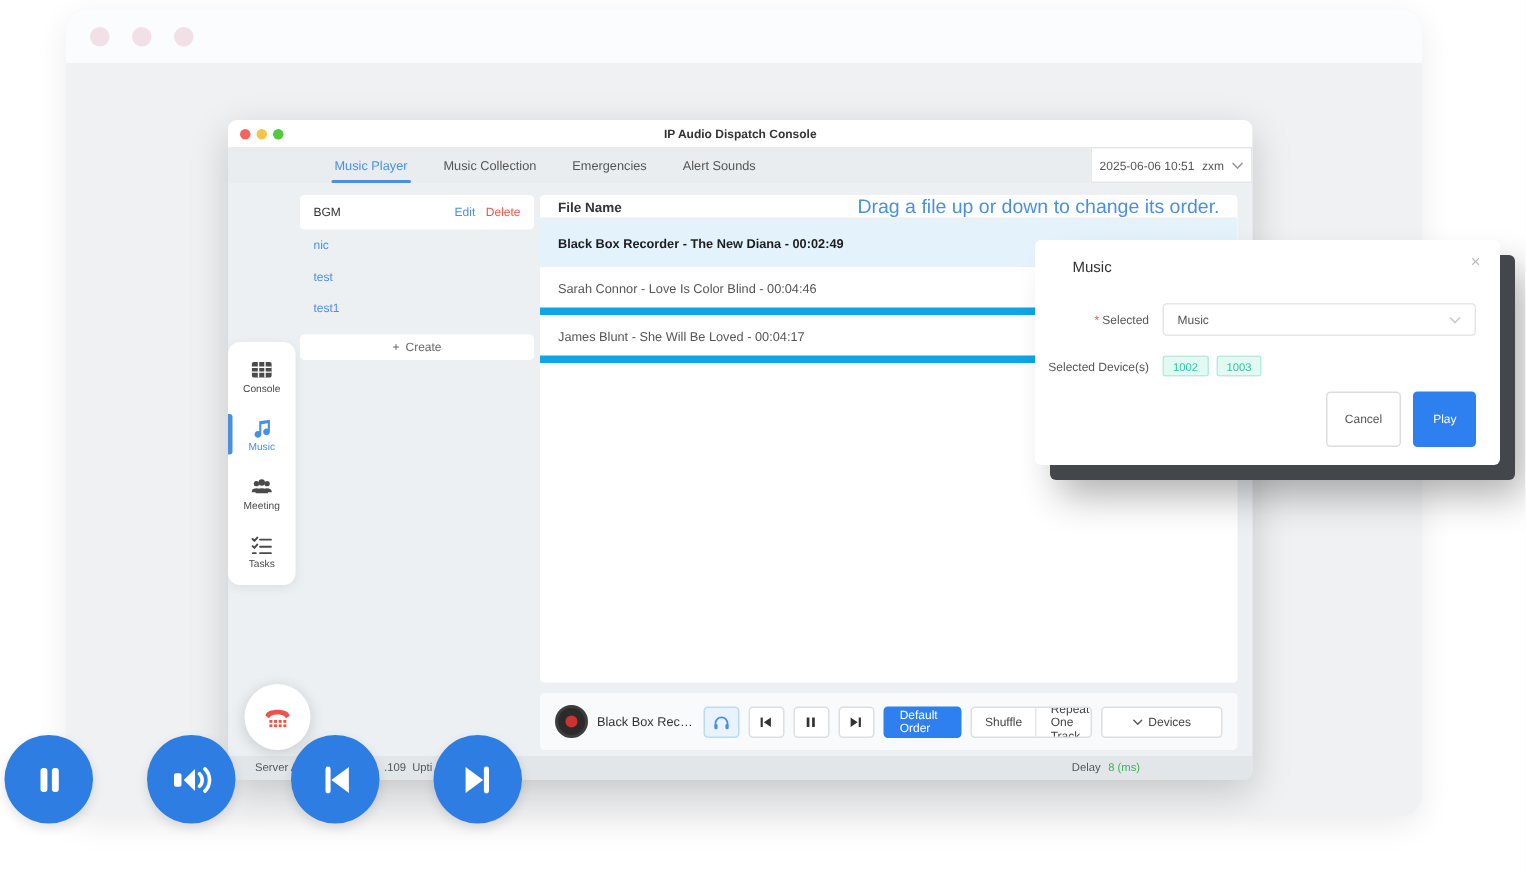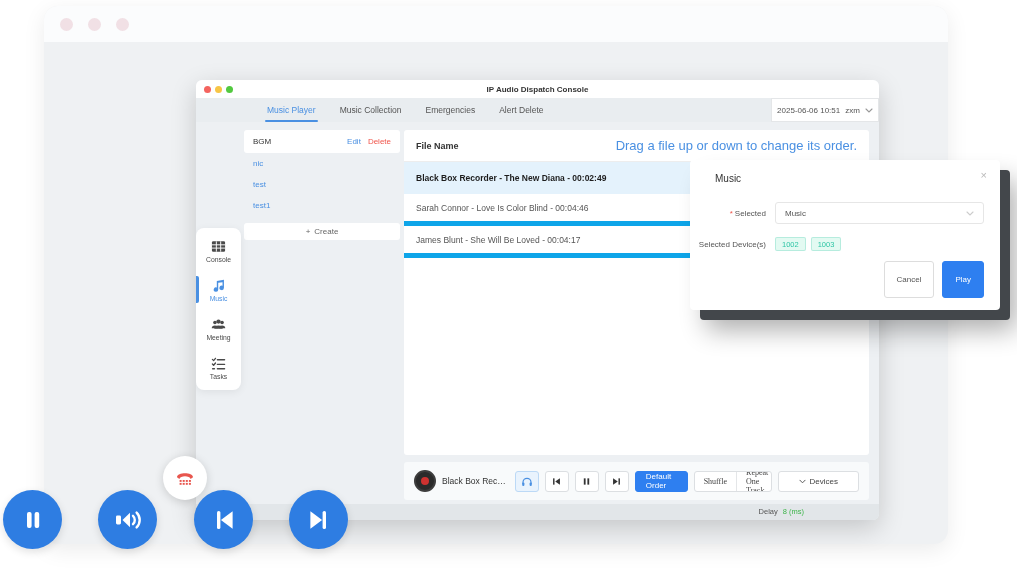--- a/index.html
+++ b/index.html
@@ -7,21 +7,21 @@
   .stage{position:relative;width:1017px;height:582px;overflow:hidden;background:#fff;}
 
   
   .outer-window{position:absolute;left:44px;top:6px;width:904px;height:538px;border-radius:14px;
     background:#eff1f3;box-shadow:0 6px 22px rgba(0,0,0,.08);}
   .outer-titlebar{height:36px;background:#fbfcfd;border-radius:14px 14px 0 0;display:flex;align-items:center;padding-left:16px;gap:15px;}
   .odot{width:13px;height:13px;border-radius:50%;background:#f1e0e5;}
 
   
   .app{position:absolute;left:152px;top:80px;width:683px;height:440px;border-radius:6px;overflow:hidden;
-    background:#edf0f3;box-shadow:0 8px 26px rgba(0,0,0,.18);display:flex;flex-direction:column;z-index:2;margin-left:44px;}
+    background:#edf0f3;box-shadow:0 8px 26px rgba(0,0,0,.18);display:flex;flex-direction:column;z-index:2;}
   .titlebar{height:18px;background:#fff;display:flex;align-items:center;position:relative;flex:0 0 18px;}
   .lights{display:flex;gap:4px;margin-left:8px;}
   .light{width:7px;height:7px;border-radius:50%;}
   .light.r{background:#f4645f;} .light.y{background:#f7c546;} .light.g{background:#52c93f;}
   .app-title{position:absolute;left:0;right:0;text-align:center;font-size:8px;font-weight:bold;color:#333;}
   .tabbar{height:24px;background:#e9edf0;display:flex;align-items:stretch;position:relative;flex:0 0 24px;padding-left:59px;}
   .tab{display:flex;align-items:center;padding:0 12px;font-size:8.5px;color:#555;position:relative;cursor:pointer;}
   .tab.active{color:#4a90e2;}
   .tab.active::after{content:"";position:absolute;left:10px;right:10px;bottom:0;height:2px;background:#4a90e2;border-radius:1px;}
   .datebox{position:absolute;right:0;top:0;bottom:0;width:108px;background:#fff;border:1px solid #e4e6e8;
@@ -40,37 +40,37 @@
   
   .nav{position:absolute;left:0;top:106px;width:45px;background:#fff;border-radius:8px;box-shadow:0 2px 8px rgba(0,0,0,.07);padding:3px 0;}
   .nav-item{height:39px;display:flex;flex-direction:column;align-items:center;justify-content:center;gap:2px;color:#4a4a4a;position:relative;cursor:pointer;}
   .nav-item .lbl{font-size:6.8px;}
   .nav-item.active{color:#4a90e2;}
   .nav-item.active::before{content:"";position:absolute;left:0;top:6px;bottom:6px;width:3px;background:#4a90e2;border-radius:0 2px 2px 0;}
   .nav-item svg{display:block;}
 
   
   .filepanel{position:absolute;left:208px;top:8px;width:465px;height:325px;background:#fff;border-radius:3px;overflow:hidden;}
-  .filehead{height:32px;display:flex;align-items:center;padding:0 12px;border-bottom:1px solid #ededed;}
+  .filehead{height:16px;display:flex;align-items:center;padding:0 12px;border-bottom:1px solid #ededed;}
   .filehead .fh{font-size:9px;font-weight:bold;color:#333;flex:1;}
   .filehead .hint{font-size:13px;color:#4a90e2;}
   .frow{height:32px;display:flex;align-items:center;padding:0 12px;font-size:8.5px;color:#555;border-bottom:5px solid #0ea5e9;cursor:pointer;}
   .frow.sel{background:#e4f2fc;color:#1d1d1d;font-weight:bold;border-bottom:1px solid #e4f2fc;}
 
   
   .playerbar{position:absolute;left:208px;top:340px;width:465px;height:38px;background:#f8fafb;border-radius:3px;
     display:flex;align-items:center;padding:0 10px;gap:6px;}
   .vinyl{width:22px;height:22px;border-radius:50%;background:#2b2b2b;border:2px solid #3d3d3d;position:relative;flex:0 0 22px;}
   .vinyl::after{content:"";position:absolute;left:50%;top:50%;width:8px;height:8px;margin:-4px 0 0 -4px;border-radius:50%;background:#cf3230;}
   .np-title{font-size:8.5px;color:#333;width:104px;white-space:nowrap;overflow:hidden;text-overflow:ellipsis;}
   .pbtn{height:21px;min-width:24px;background:#fff;border:1px solid #dcdfe2;border-radius:3px;display:flex;align-items:center;justify-content:center;cursor:pointer;color:#333;}
   .pbtn.monitor{background:#e9f3fd;border-color:#bcd9f6;color:#4a90e2;width:27px;}
   .pbtn.primary{background:#2e7ff0;border-color:#2e7ff0;color:#fff;font-size:8px;padding:0 10px;}
   .seg{height:21px;display:flex;background:#fff;border:1px solid #dcdfe2;border-radius:3px;overflow:hidden;}
-  .seg .cell{display:flex;align-items:center;padding:4px 9px;font-size:8px;color:#444;cursor:pointer;font-family:Liberation Serif, serif;}
+  .seg .cell{display:flex;align-items:center;padding:4px 9px;font-size:8px;color:#444;cursor:pointer;}
   .seg .cell + .cell{border-left:1px solid #e4e6e8;}
   .devbtn{height:21px;background:#fff;border:1px solid #dcdfe2;border-radius:3px;display:flex;align-items:center;gap:4px;
     padding:0 20px;font-size:8px;color:#444;cursor:pointer;}
 
   
   .statusbar{height:16px;background:#e2e6e9;position:relative;font-size:7.5px;color:#555;flex:0 0 16px;}
   .statusbar span{position:absolute;top:0;line-height:16px;white-space:pre;}
   .st-center{position:absolute;left:290px;top:0;display:flex;gap:13px;line-height:16px;}
   .st-center i{font-style:normal;}
   .delaywrap{position:absolute;right:75px;top:0;display:flex;gap:5px;line-height:16px;}
@@ -123,21 +123,21 @@
         <span class="light y"></span>
         <span class="light g"></span>
       </div>
       <div class="app-title">IP Audio Dispatch Console</div>
     </div>
 
     <div class="tabbar">
       <div class="tab active">Music Player</div>
       <div class="tab">Music Collection</div>
       <div class="tab">Emergencies</div>
-      <div class="tab">Alert Delete</div>
+      <div class="tab">Alert Sounds</div>
       <div class="datebox">
         <span>2025-06-06 10:51</span>
         <span>zxm</span>
         <svg width="8" height="5" viewBox="0 0 8 5">
             <path d="M1 1 L4 4 L7 1" stroke="#999" stroke-width="1.1" fill="none" stroke-linecap="round"></path>
           </svg>
       </div>
     </div>
 
     <div class="content">

